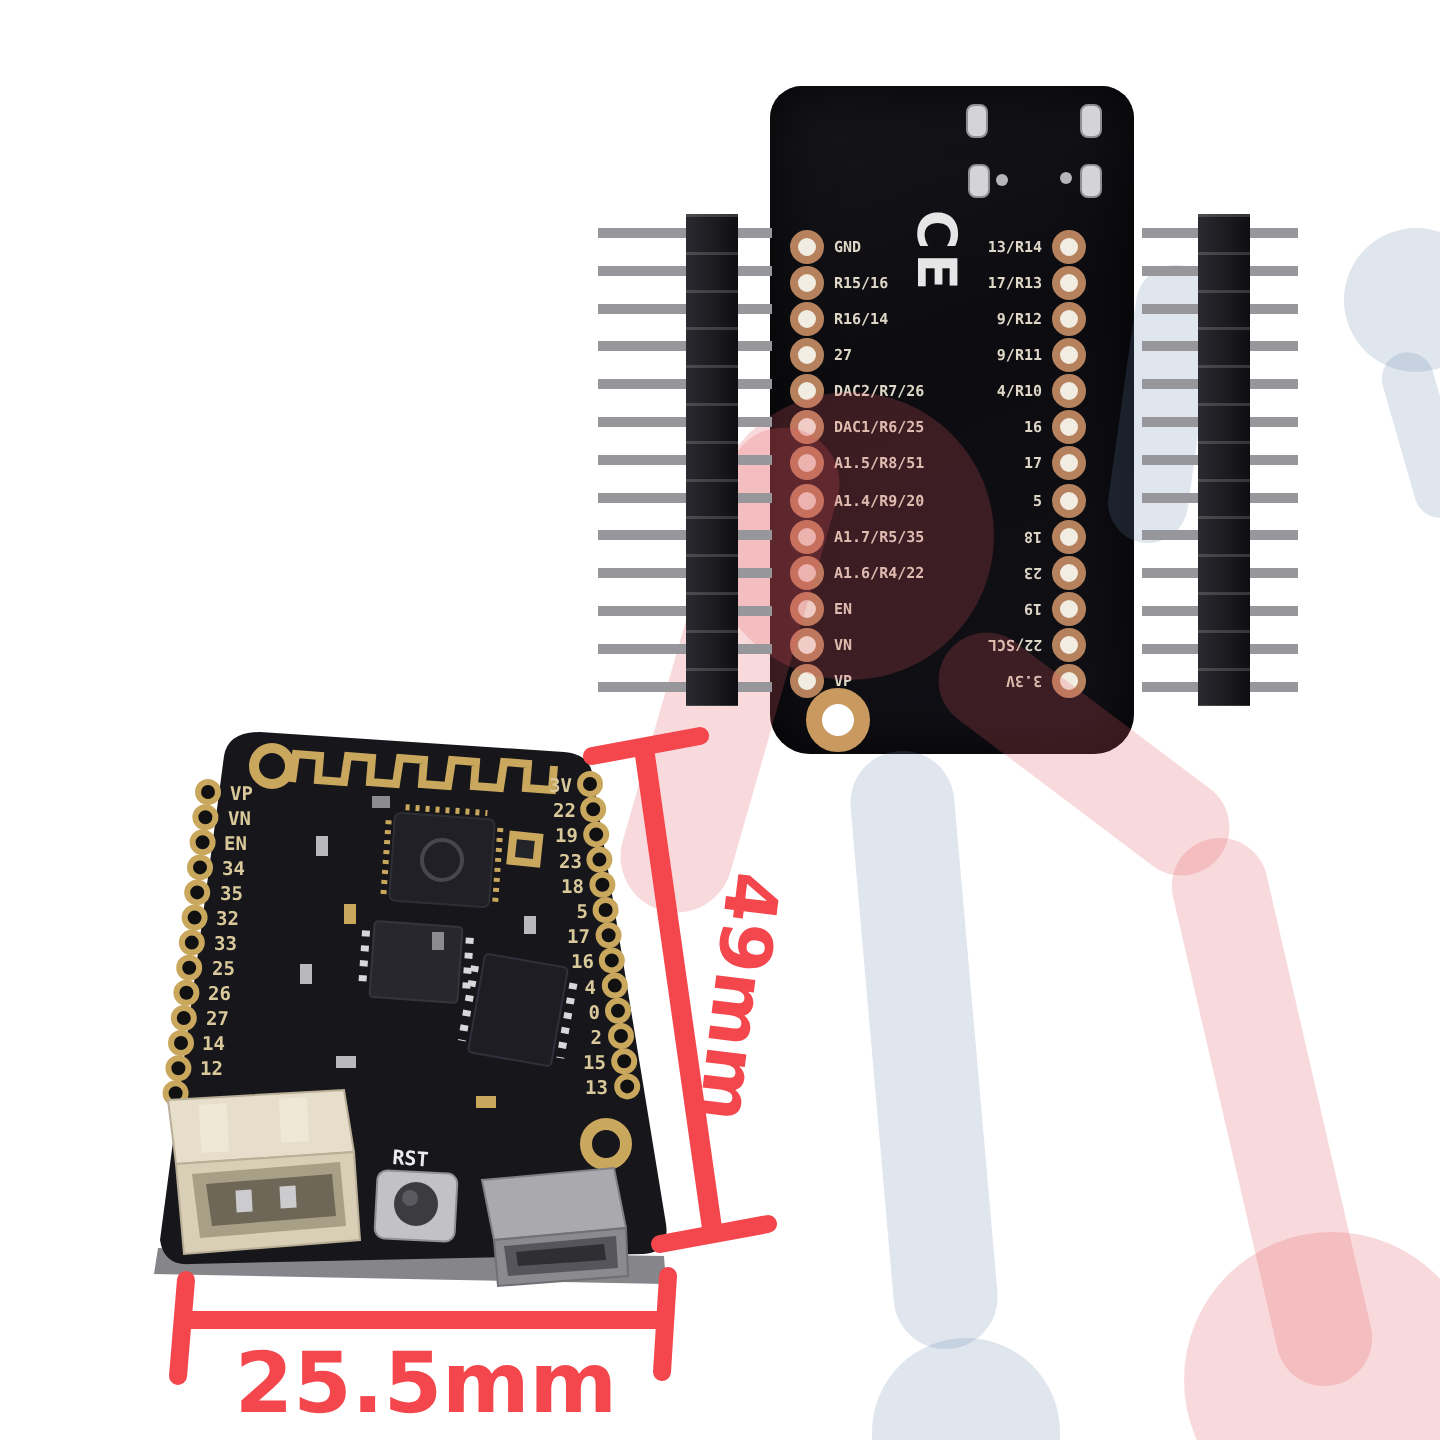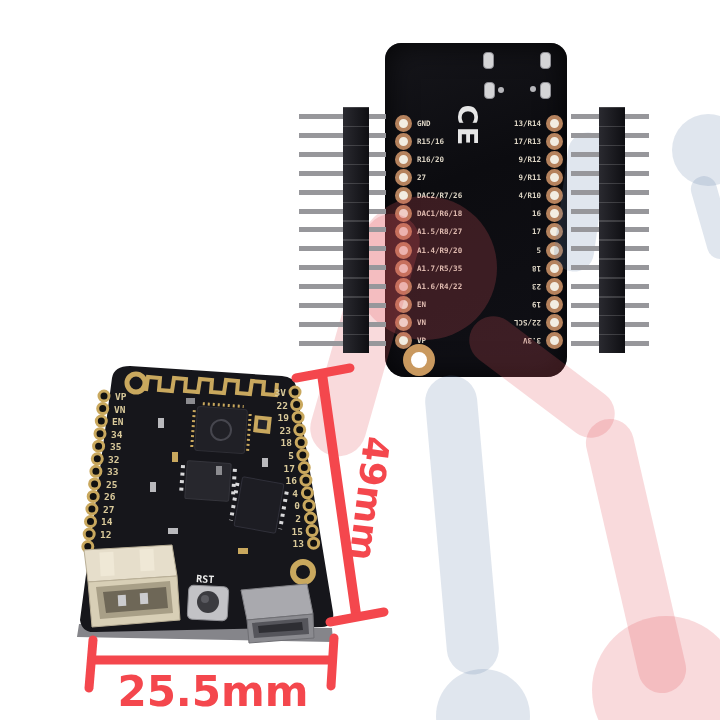--- a/index.html
+++ b/index.html
@@ -16,21 +16,21 @@
   
   .back-board{position:absolute;left:385px;top:43px;width:182px;height:334px;z-index:1;
     background:linear-gradient(160deg,#16161b 0%,#0c0c10 40%,#101016 100%);
     border-radius:16px 16px 20px 20px;box-shadow:inset 0 0 30px rgba(0,0,0,.8);}
   .tpad{position:absolute;width:9px;height:15px;background:#d4d4d6;border:1px solid #8e8e94;border-radius:4px;}
   .tdot{position:absolute;width:6px;height:6px;background:#b6b6ba;border-radius:50%;}
   .ce{position:absolute;left:56px;top:56px;width:54px;height:54px;display:flex;align-items:center;justify-content:center;
     transform:rotate(90deg);color:#e6e6e6;font-size:27px;font-weight:bold;letter-spacing:2px;}
   .bb-col{position:absolute;top:72px;bottom:28px;display:flex;flex-direction:column;justify-content:space-between;}
   .bb-left{left:10px;}
-  .bb-right{right:4px;}
+  .bb-right{right:24px;}
   .bb-row{display:flex;align-items:center;gap:5px;height:17px;}
   .bb-right .bb-row{flex-direction:row-reverse;}
   .pad{width:9px;height:9px;border:4px solid #b5825d;border-radius:50%;background:#f2ede2;flex:0 0 auto;}
   .bb-lbl{font-family:"DejaVu Sans Mono",monospace;font-weight:bold;font-size:7.5px;color:#ded6c6;white-space:nowrap;}
   .bb-right .bb-lbl{text-align:right;}
   .flip{display:inline-block;transform:rotate(180deg);}
   .mhole{position:absolute;left:18px;top:301px;width:16px;height:16px;border:8px solid #c9995f;background:#ffffff;border-radius:50%;}
 
   
   .hstrip{position:absolute;top:107px;height:246px;z-index:3;background-repeat:no-repeat;}
@@ -73,37 +73,37 @@
       <div class="bb-row">
           <span class="pad"></span>
           <span class="bb-lbl">GND</span>
         </div>
       <div class="bb-row">
           <span class="pad"></span>
           <span class="bb-lbl">R15/16</span>
         </div>
       <div class="bb-row">
           <span class="pad"></span>
-          <span class="bb-lbl">R16/20</span>
+          <span class="bb-lbl">R16/14</span>
         </div>
       <div class="bb-row">
           <span class="pad"></span>
           <span class="bb-lbl">27</span>
         </div>
       <div class="bb-row">
           <span class="pad"></span>
           <span class="bb-lbl">DAC2/R7/26</span>
         </div>
       <div class="bb-row">
           <span class="pad"></span>
-          <span class="bb-lbl">DAC1/R6/18</span>
-        </div>
-      <div class="bb-row">
-          <span class="pad"></span>
-          <span class="bb-lbl">A1.5/R8/27</span>
+          <span class="bb-lbl">DAC1/R6/25</span>
+        </div>
+      <div class="bb-row">
+          <span class="pad"></span>
+          <span class="bb-lbl">A1.5/R8/51</span>
         </div>
       <div class="bb-row">
           <span class="pad"></span>
           <span class="bb-lbl">A1.4/R9/20</span>
         </div>
       <div class="bb-row">
           <span class="pad"></span>
           <span class="bb-lbl">A1.7/R5/35</span>
         </div>
       <div class="bb-row">

